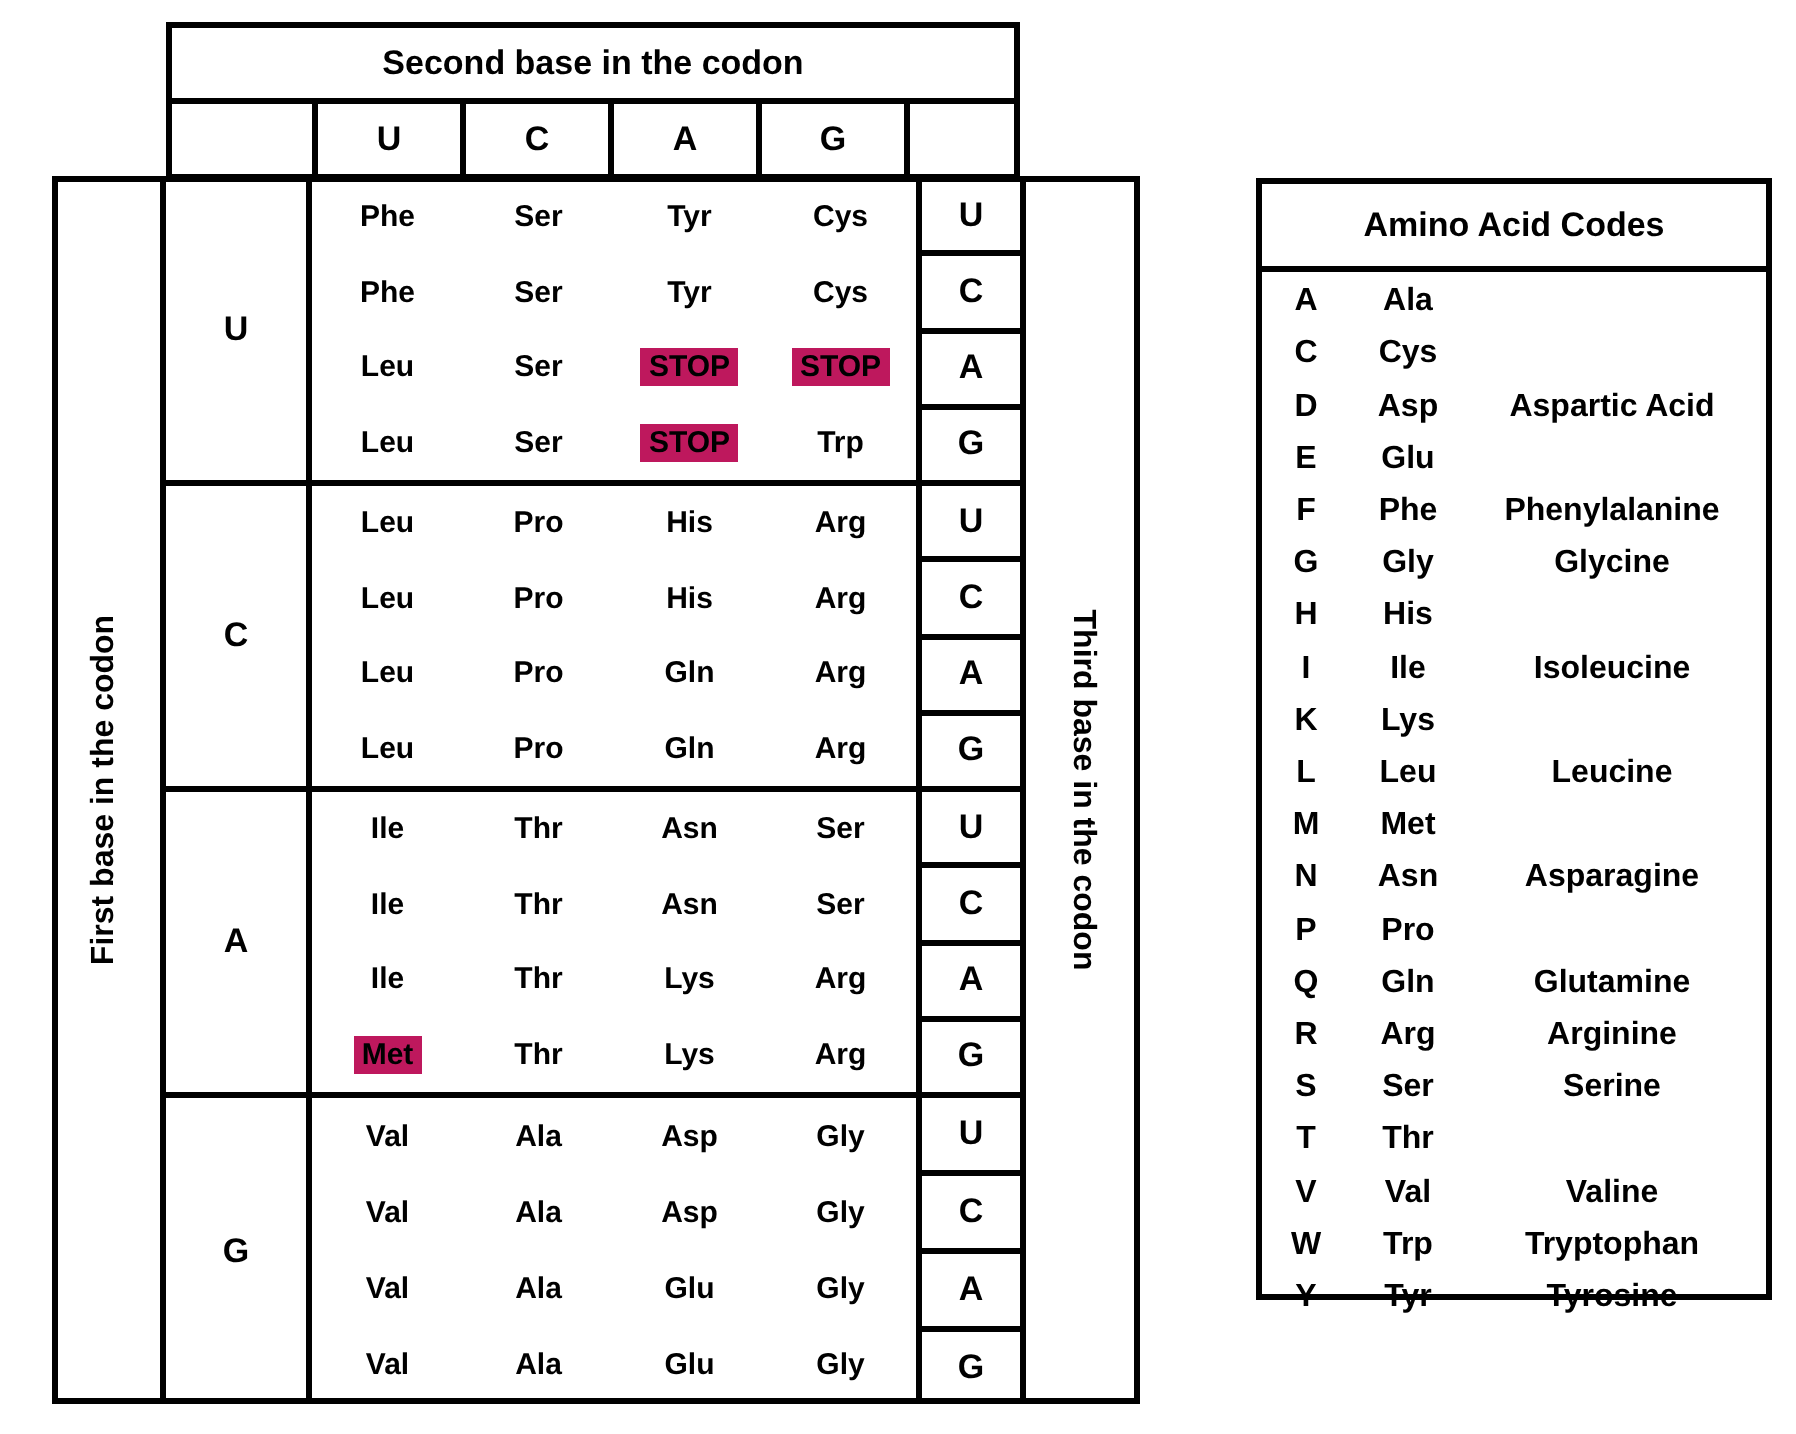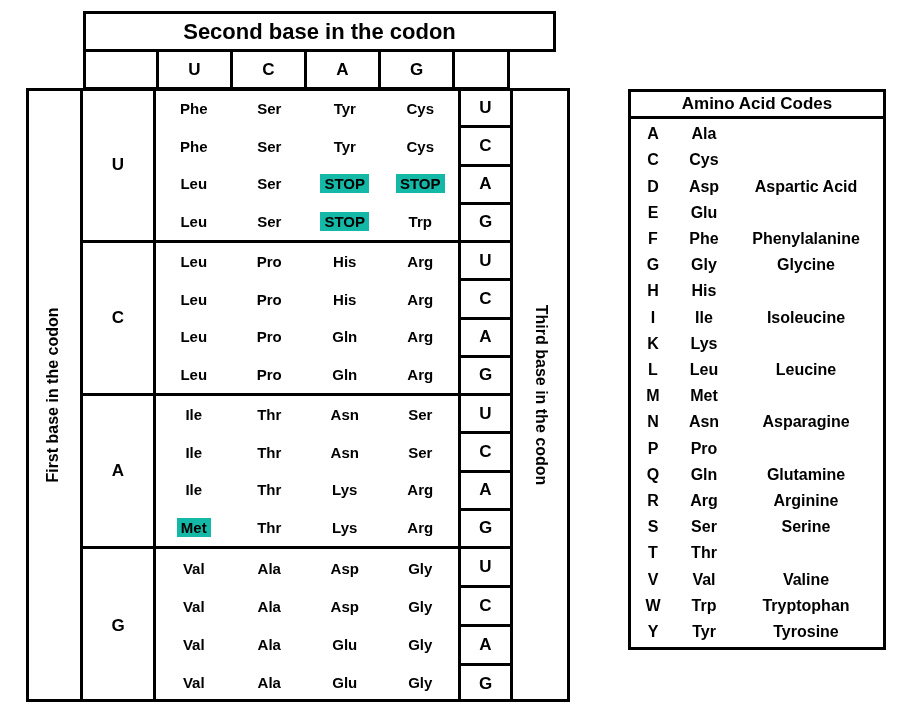--- a/index.html
+++ b/index.html
@@ -34,29 +34,29 @@
     height: 614px;    
     border: 3px solid #000;
     box-sizing: border-box;
   }
 
   
   .second-base-header {
     position: absolute;
     left: 83px;
     top: 11px;
-    width: 473px;   
+    width: 427px;   
     height: 41px;
     border: 3px solid #000;
     box-sizing: border-box;
     display: flex;
     align-items: center;
     justify-content: center;
     font-weight: bold;
-    font-size: 22px;
+    font-size: 17px;
     background: #fff;
   }
 
   
   .second-base-letters {
     position: absolute;
     left: 83px;
     top: 52px;
     width: 427px;
     height: 38px;
@@ -169,21 +169,21 @@
     flex: 1 1 0;
     text-align: center;
     font-weight: bold;
     font-size: 15px;
   }
   .aa-cell .aa-text {
     display: inline-block;
     padding: 1px 4px;
   }
   .aa-cell.hl .aa-text {
-    background: #14b8a6;
+    background: #be185d;
   }
 
   
   .tb-col {
     width: 52px;
     box-sizing: border-box;
     border-left: 3px solid #000;
     display: flex;
     flex-direction: column;
   }
@@ -204,21 +204,21 @@
     position: absolute;
     left: 628px;
     top: 89px;
     width: 258px;     
     height: 561px;    
     box-sizing: border-box;
     border: 3px solid #000;
     background: #fff;
   }
   .aac-title {
-    height: 27px;
+    height: 44px;
     box-sizing: border-box;
     border-bottom: 3px solid #000;
     display: flex;
     align-items: center;
     justify-content: center;
     font-weight: bold;
     font-size: 17px;
   }
   .aac-list {
     height: calc(100% - 27px);

